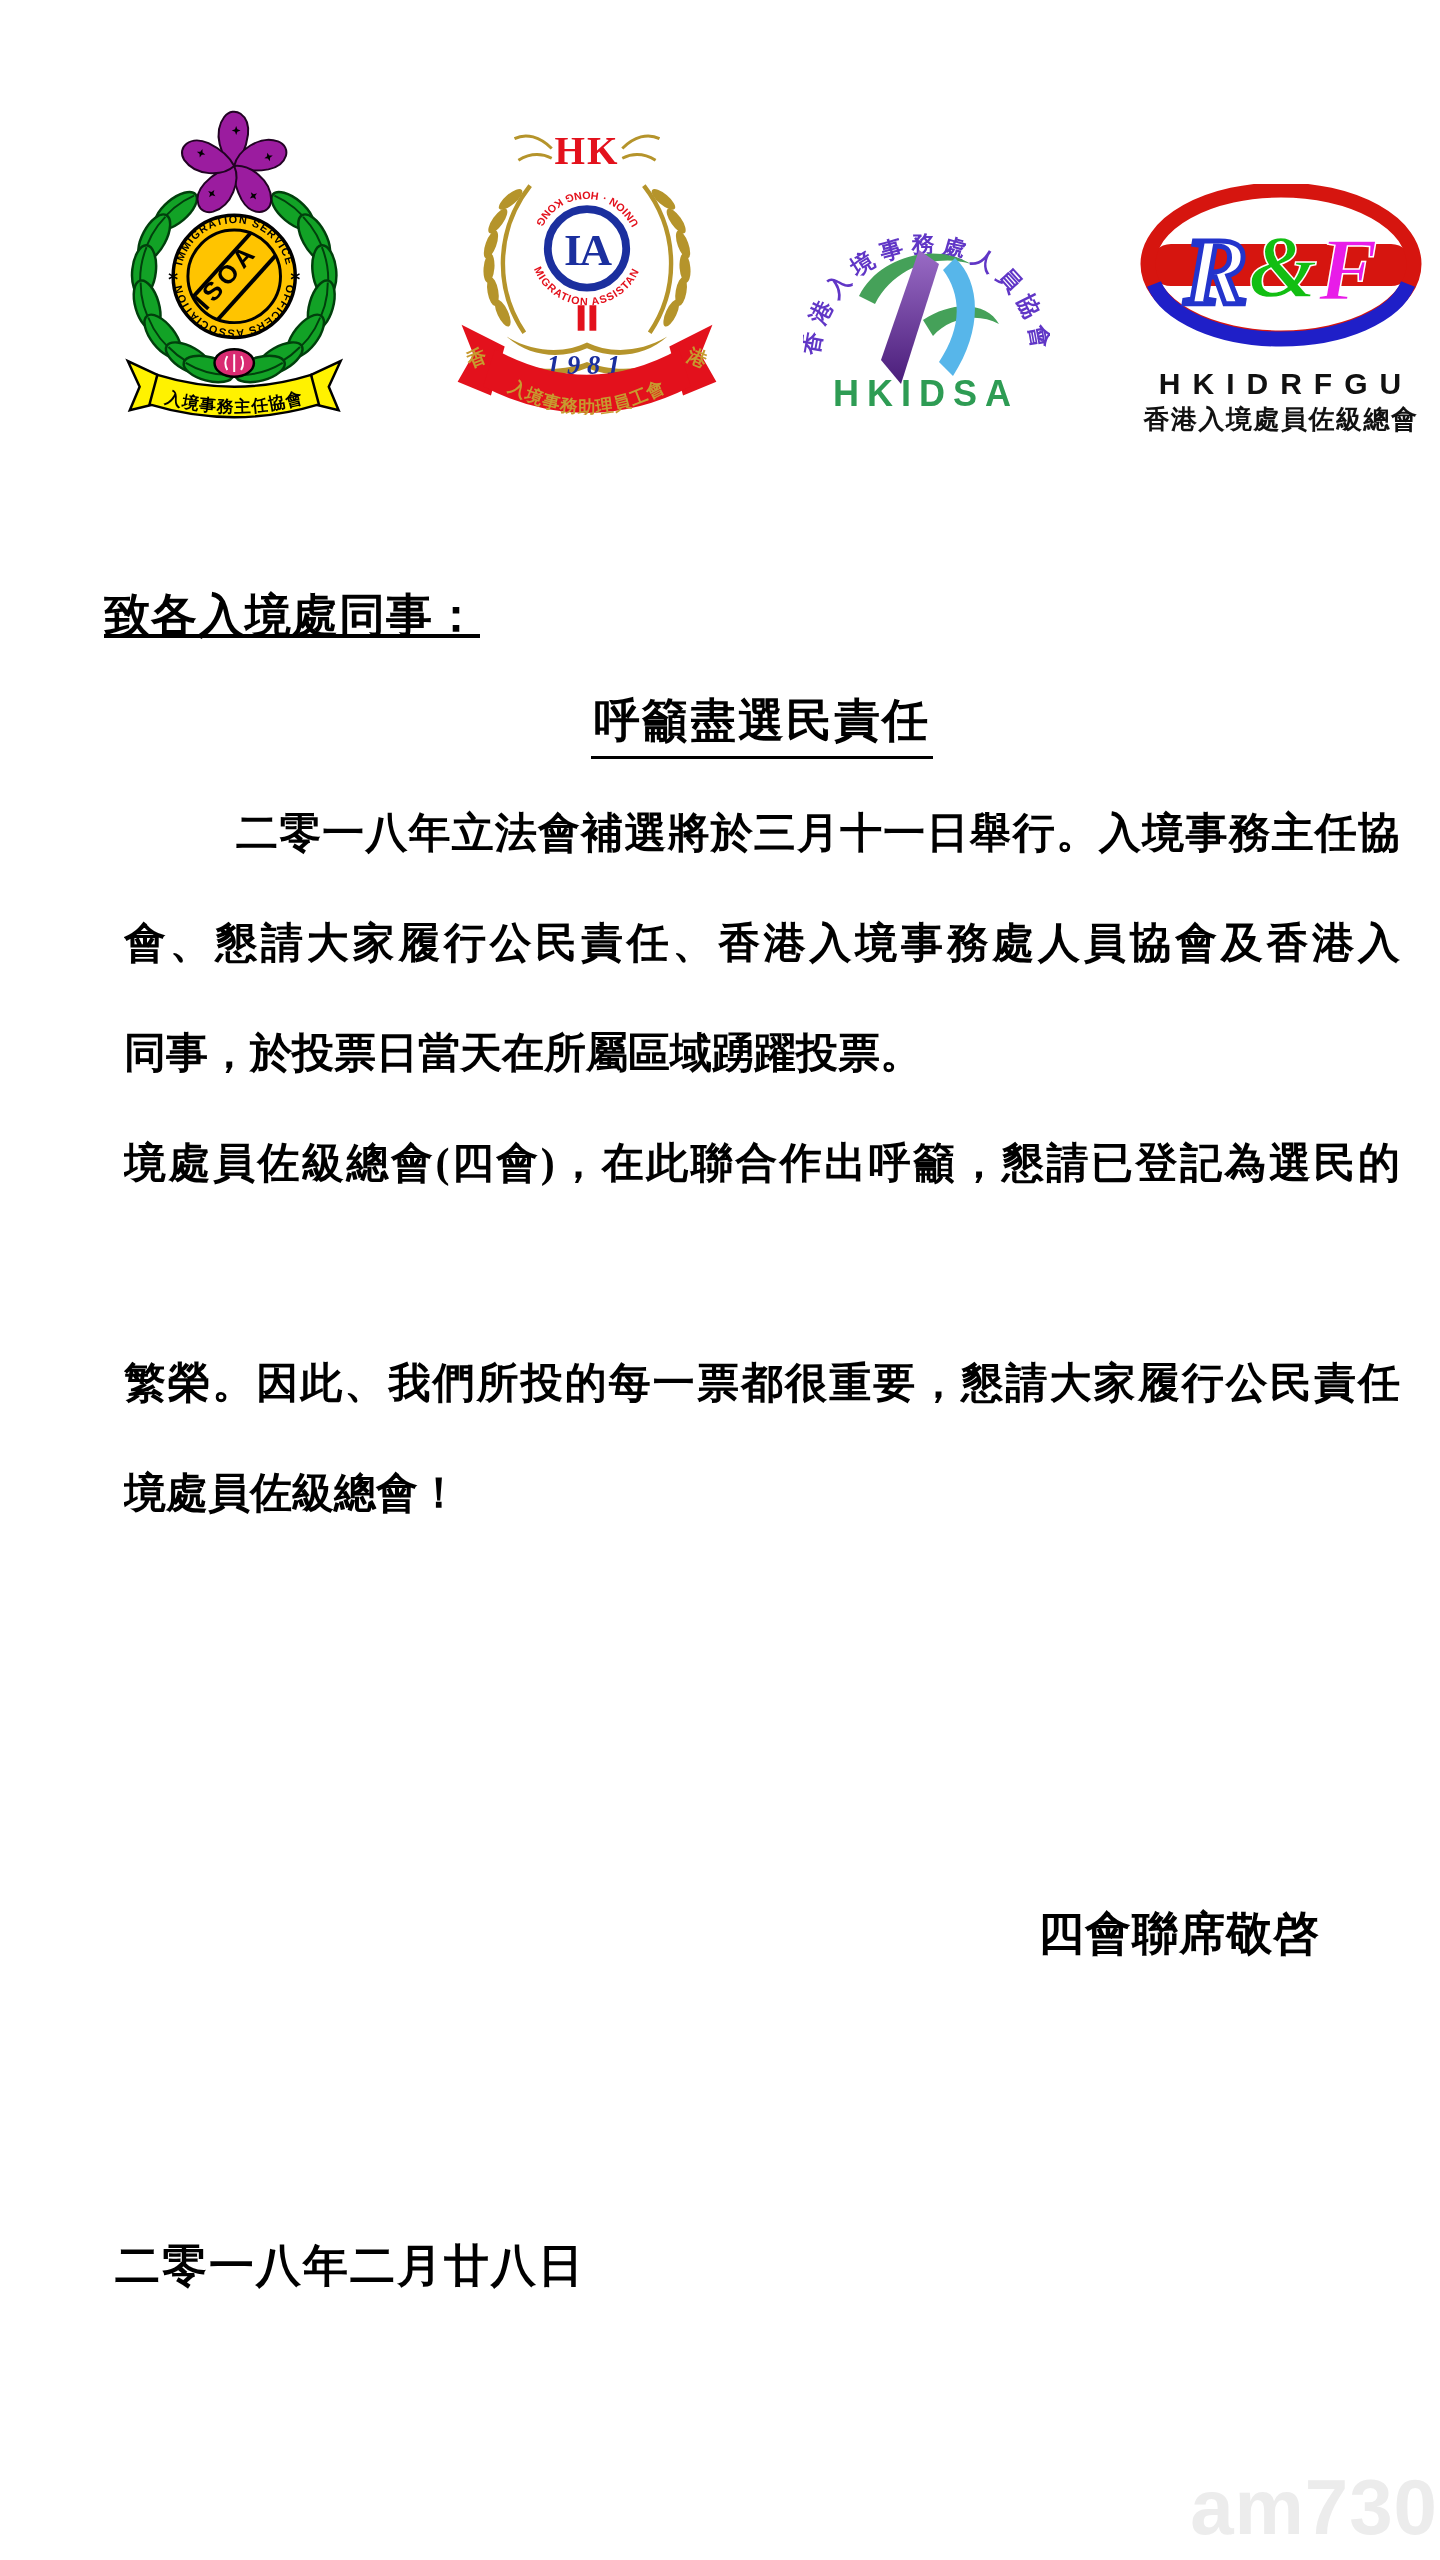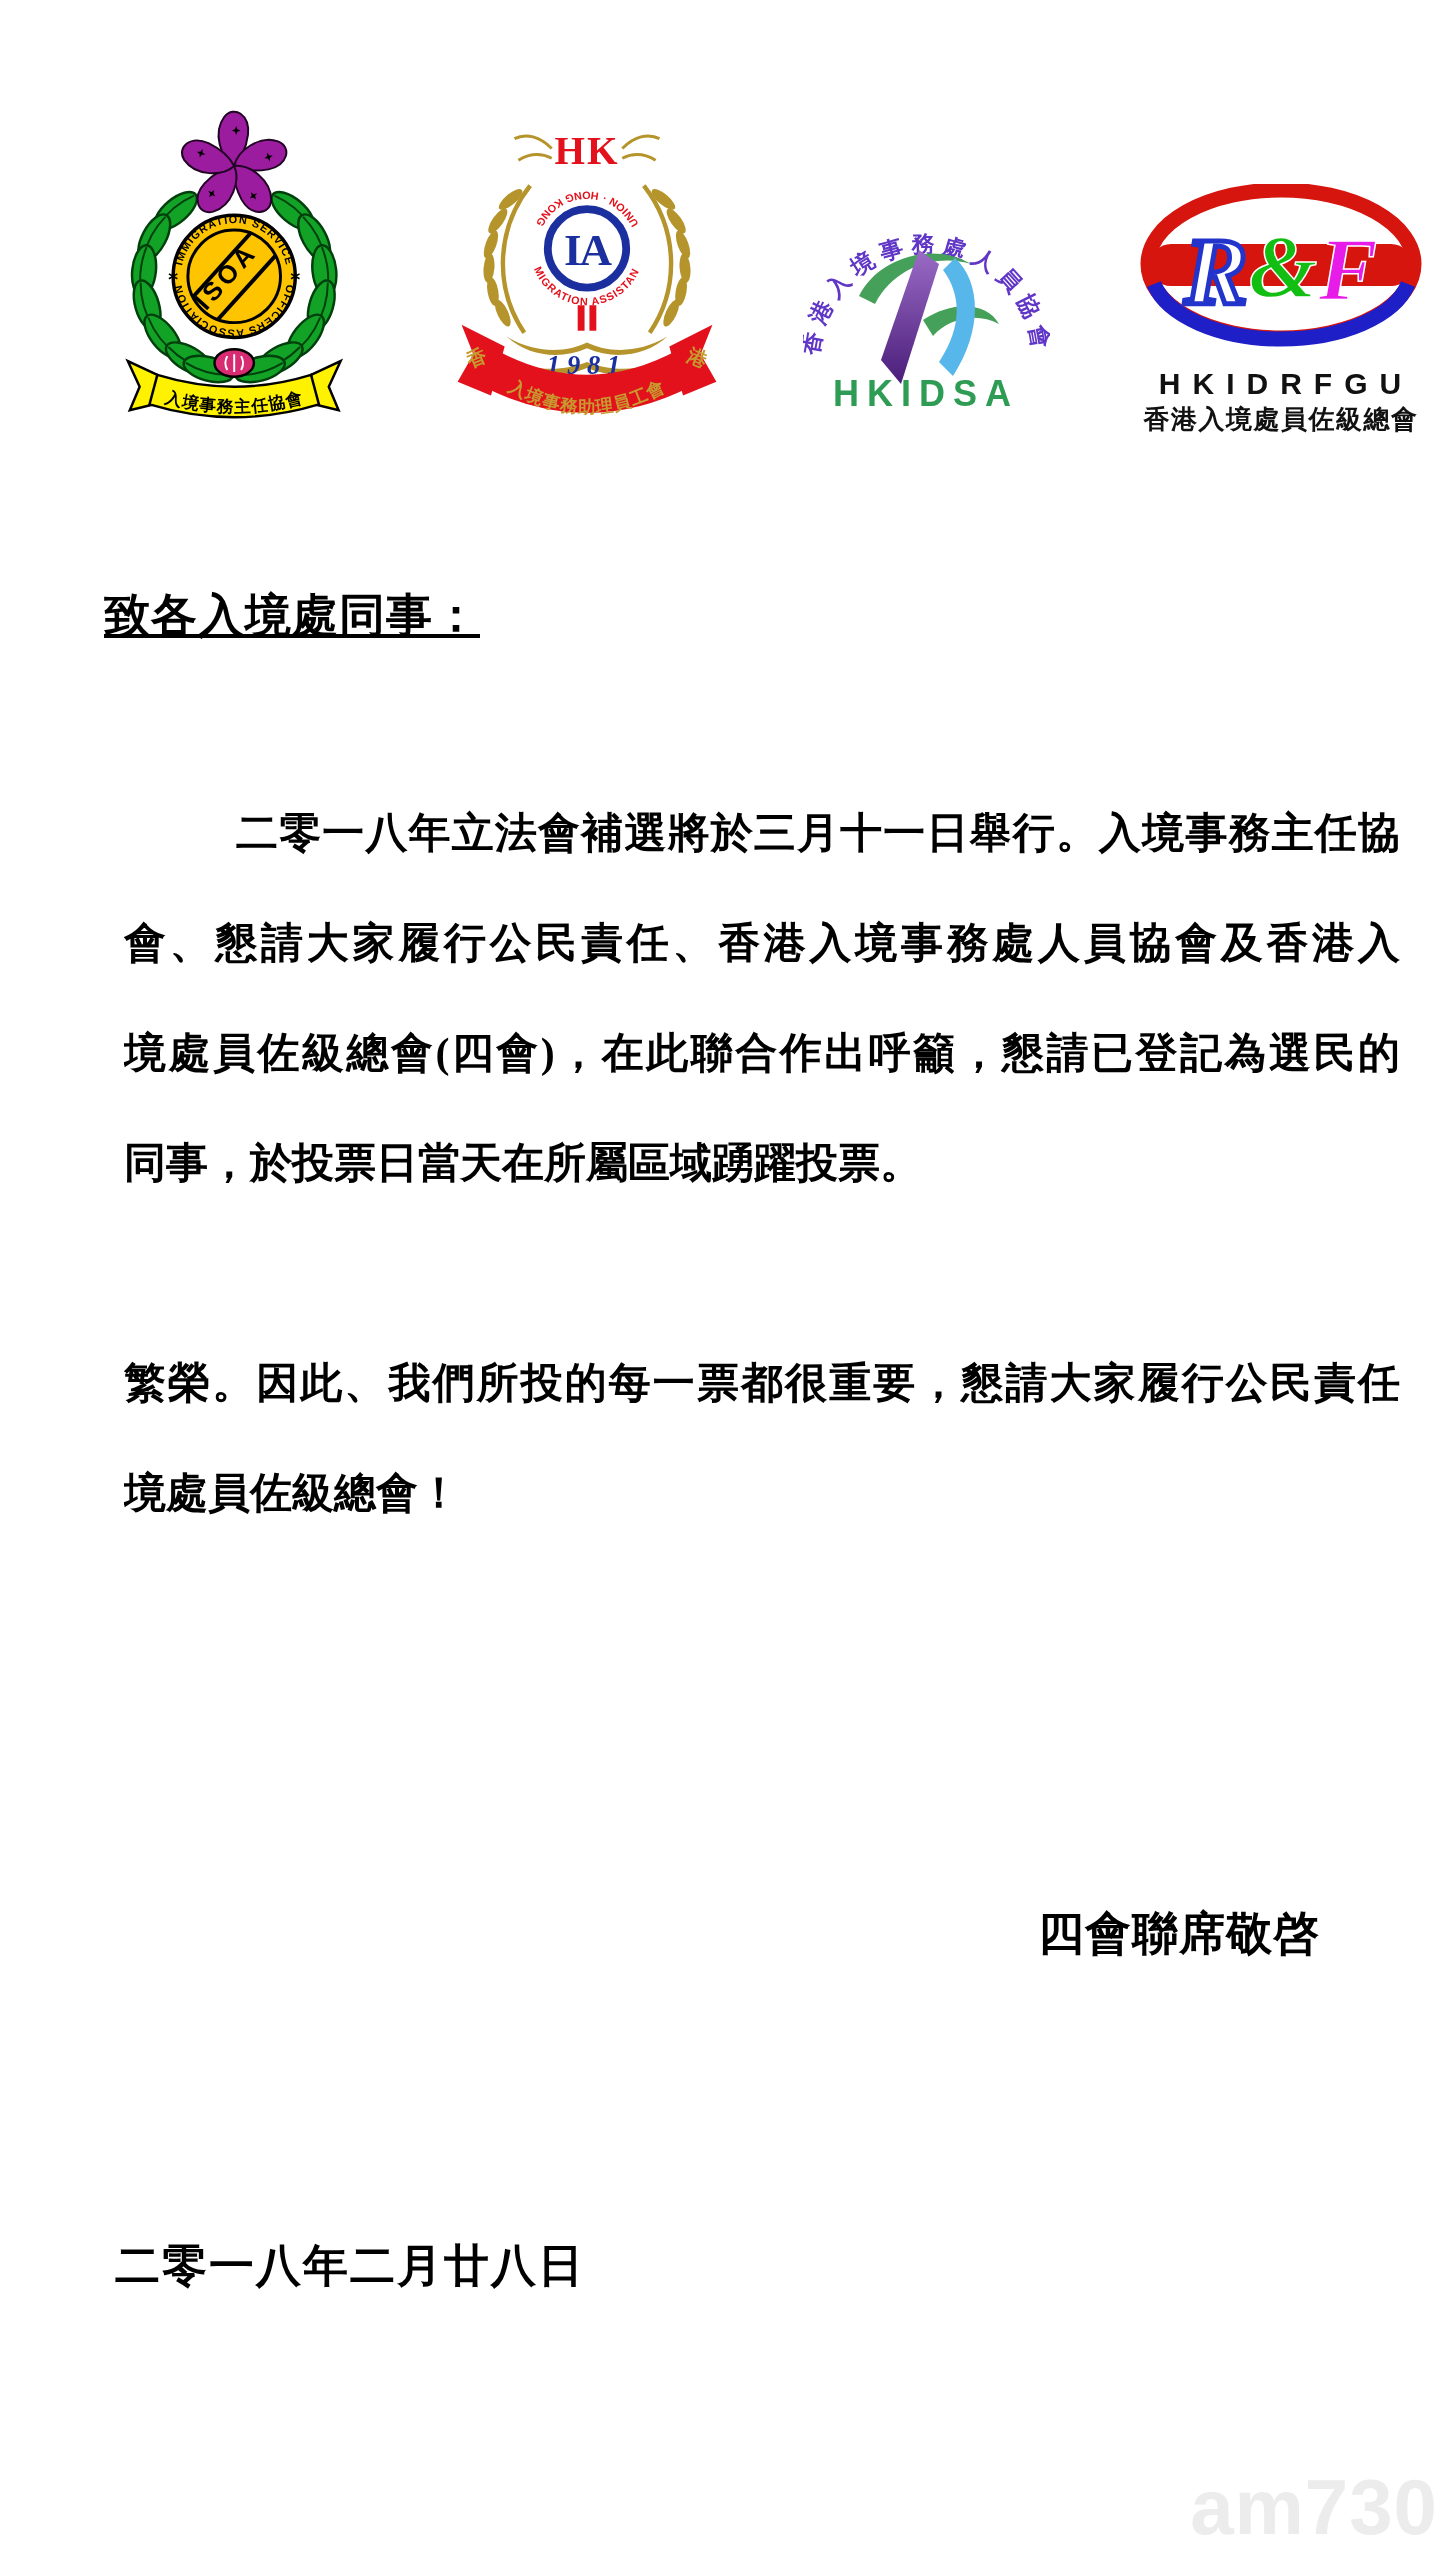--- a/index.html
+++ b/index.html
@@ -203,26 +203,29 @@
       <text x="80" y="120" text-anchor="middle" font-size="95" fill="#ffffff" stroke="#2334CC" stroke-width="5">R</text>
       <text x="147" y="112" text-anchor="middle" font-size="88" fill="#12BE12" stroke="#ffffff" stroke-width="1.5">&amp;</text>
       <text x="212" y="115" text-anchor="middle" font-size="88" fill="#E81CE8" stroke="#ffffff" stroke-width="1.5">F</text>
     </g>
     <text x="150" y="210" text-anchor="middle" font-size="30" letter-spacing="12" fill="#111" font-family="'Liberation Sans',sans-serif">HKIDRFGU</text>
     <text x="145" y="244" text-anchor="middle" font-size="26" letter-spacing="1.5" fill="#111">香港入境處員佐級總會</text>
   </svg>
 
   <div class="salutation">致各入境處同事：</div>
 
+  <div class="title-row">
+    <span class="title">呼籲盡選民責任</span>
+  </div>
 
   <div class="para" id="para1">
     <div class="line fill first">二零一八年立法會補選將於三月十一日舉行。入境事務主任協</div>
     <div class="line fill">會、懇請大家履行公民責任、香港入境事務處人員協會及香港入</div>
+    <div class="line">同事，於投票日當天在所屬區域踴躍投票。</div>
     <div class="line fill">境處員佐級總會(四會)，在此聯合作出呼籲，懇請已登記為選民的</div>
-    <div class="line">同事，於投票日當天在所屬區域踴躍投票。</div>
   </div>
 
   <div class="para" id="para2">
     <div class="line fill">繁榮。因此、我們所投的每一票都很重要，懇請大家履行公民責任</div>
     <div class="line">境處員佐級總會！</div>
   </div>
 
   <div class="closing">四會聯席敬啓</div>
 
   <div class="date">二零一八年二月廿八日</div>

